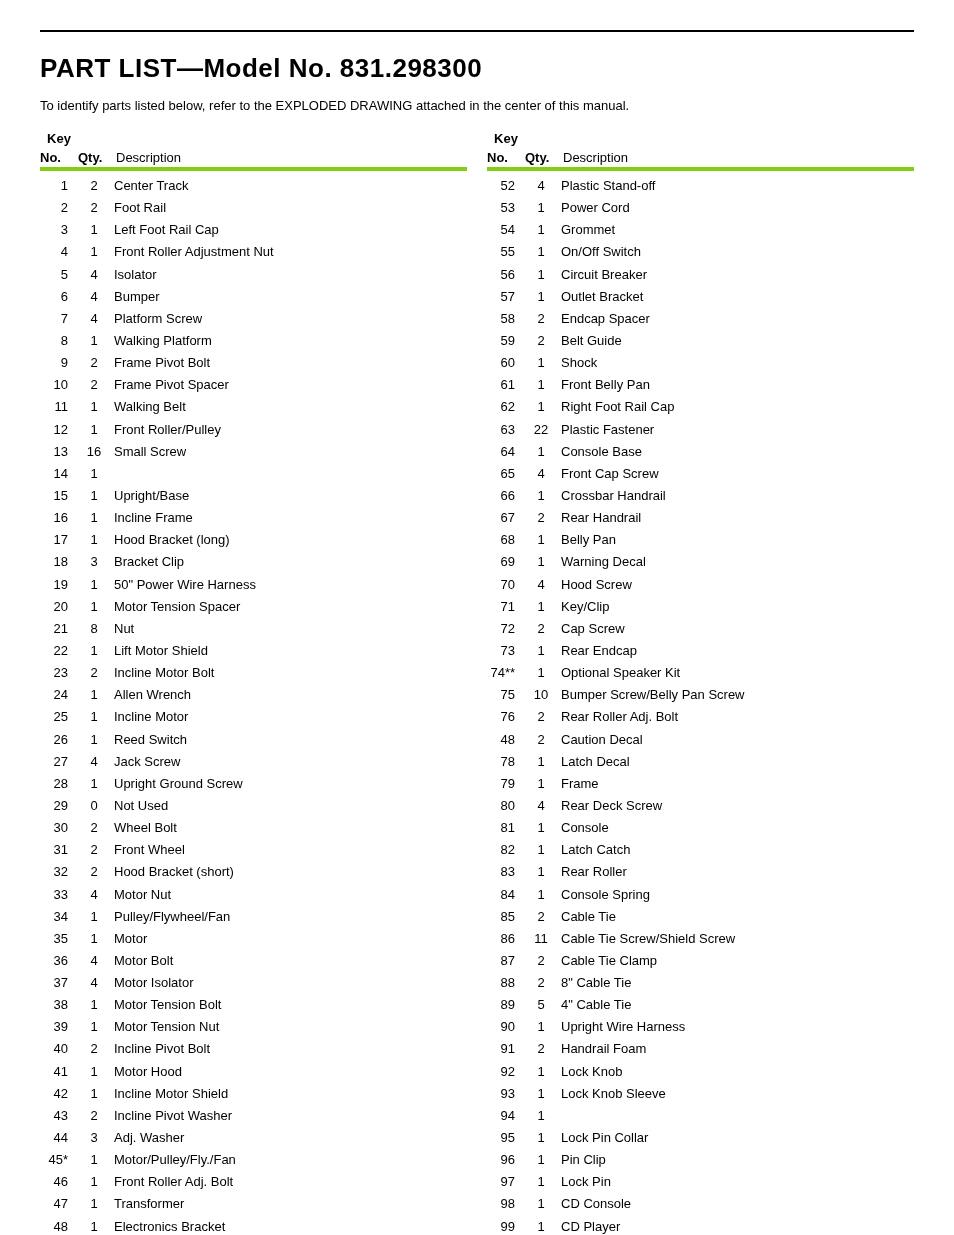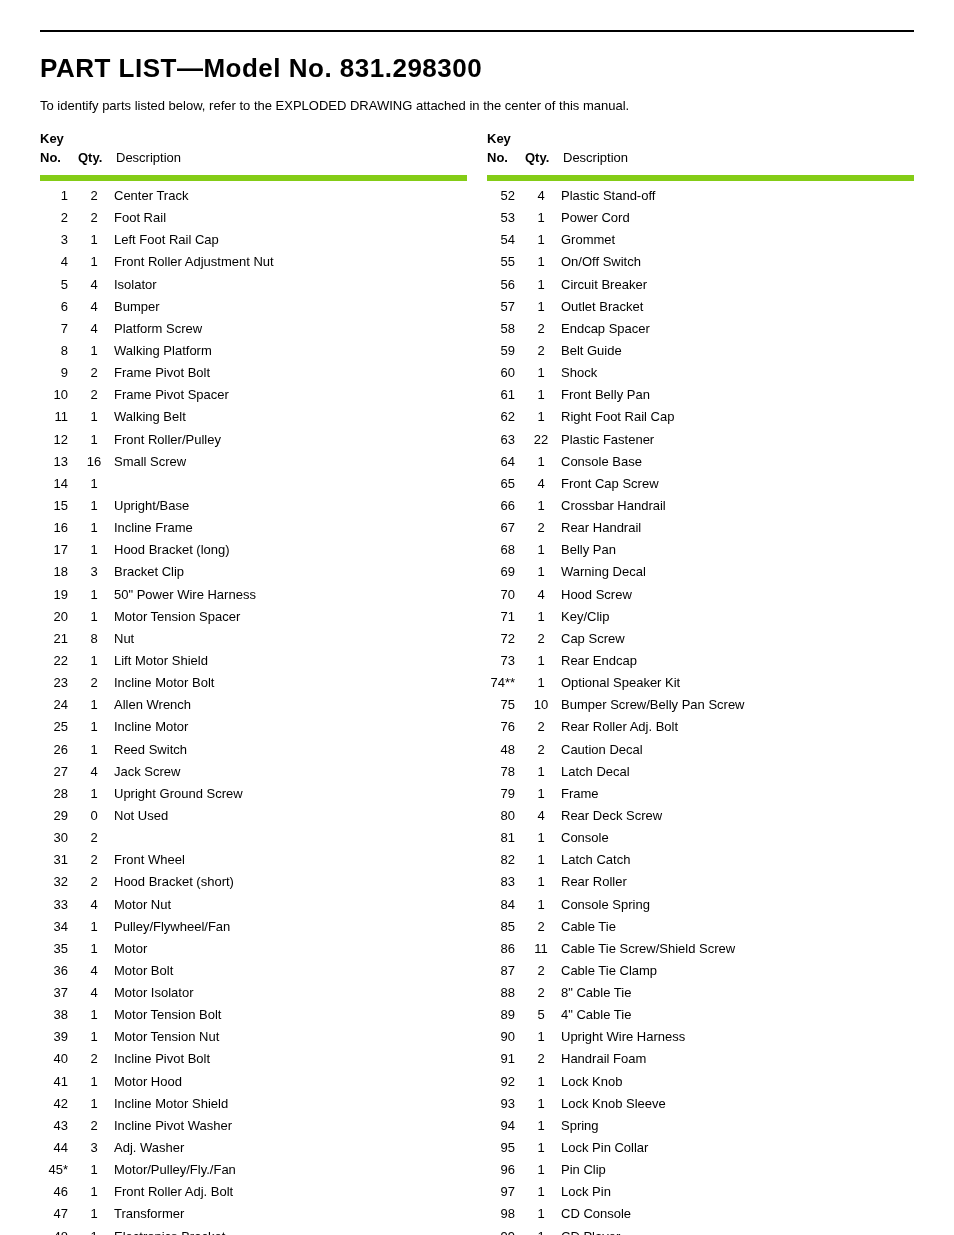--- a/index.html
+++ b/index.html
@@ -32,30 +32,31 @@
       gap: 0;
     }
     .col {
       flex: 1;
       padding-right: 20px;
     }
     .col:last-child { padding-right: 0; }
     .col-header {
       display: flex;
       margin-bottom: 4px;
+      text-align: center;
     }
     .col-header .key-label {
       font-weight: bold;
       font-size: 13px;
       width: 38px;
     }
     .col-subheader {
       display: flex;
-      border-bottom: 6px solid #84cc16;
-      padding-bottom: 10px;
+      border-bottom: 4px solid #84cc16;
+      padding-bottom: 2px;
       margin-bottom: 4px;
     }
     .col-subheader .h-no {
       font-weight: bold;
       width: 38px;
       font-size: 13px;
     }
     .col-subheader .h-qty {
       font-weight: bold;
       width: 38px;
@@ -249,20 +250,21 @@
       <span class="part-desc">Upright Ground Screw</span>
     </div>
         <div class="part-row">
       <span class="part-no">29</span>
       <span class="part-qty">0</span>
       <span class="part-desc">Not Used</span>
     </div>
         <div class="part-row">
       <span class="part-no">30</span>
       <span class="part-qty">2</span>
+      <span class="part-desc">Wheel Bolt</span>
     </div>
         <div class="part-row">
       <span class="part-no">31</span>
       <span class="part-qty">2</span>
       <span class="part-desc">Front Wheel</span>
     </div>
         <div class="part-row">
       <span class="part-no">32</span>
       <span class="part-qty">2</span>
       <span class="part-desc">Hood Bracket (short)</span>
@@ -571,21 +573,20 @@
       <span class="part-desc">Lock Knob</span>
     </div>
         <div class="part-row">
       <span class="part-no">93</span>
       <span class="part-qty">1</span>
       <span class="part-desc">Lock Knob Sleeve</span>
     </div>
         <div class="part-row">
       <span class="part-no">94</span>
       <span class="part-qty">1</span>
-      <span class="part-desc">Spring</span>
     </div>
         <div class="part-row">
       <span class="part-no">95</span>
       <span class="part-qty">1</span>
       <span class="part-desc">Lock Pin Collar</span>
     </div>
         <div class="part-row">
       <span class="part-no">96</span>
       <span class="part-qty">1</span>
       <span class="part-desc">Pin Clip</span>

